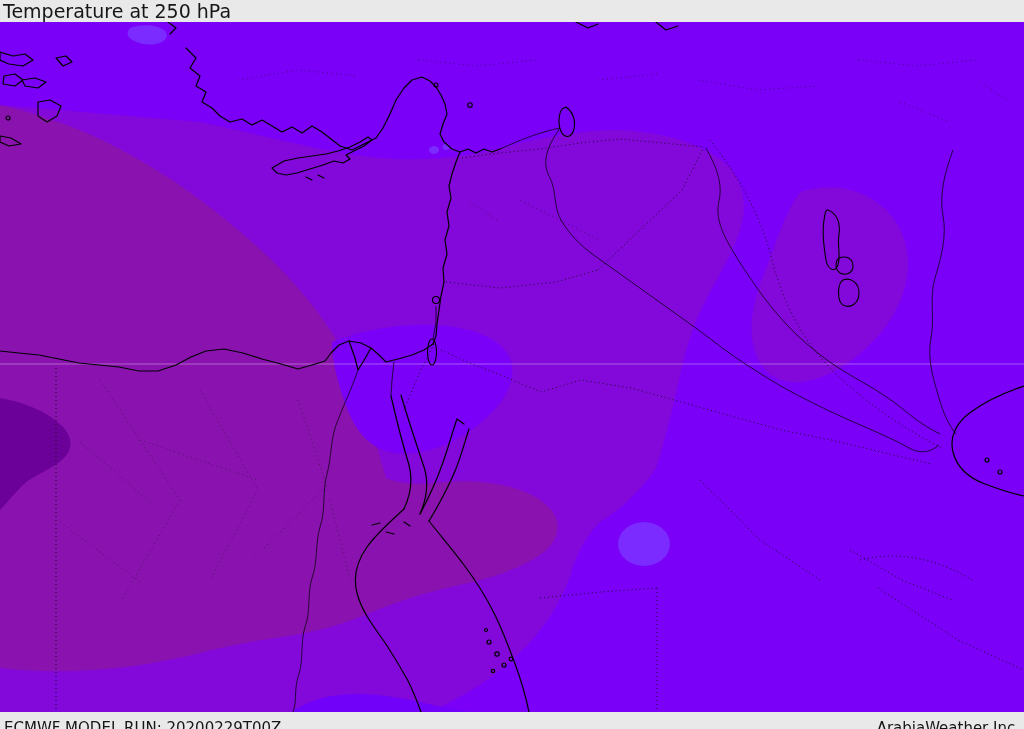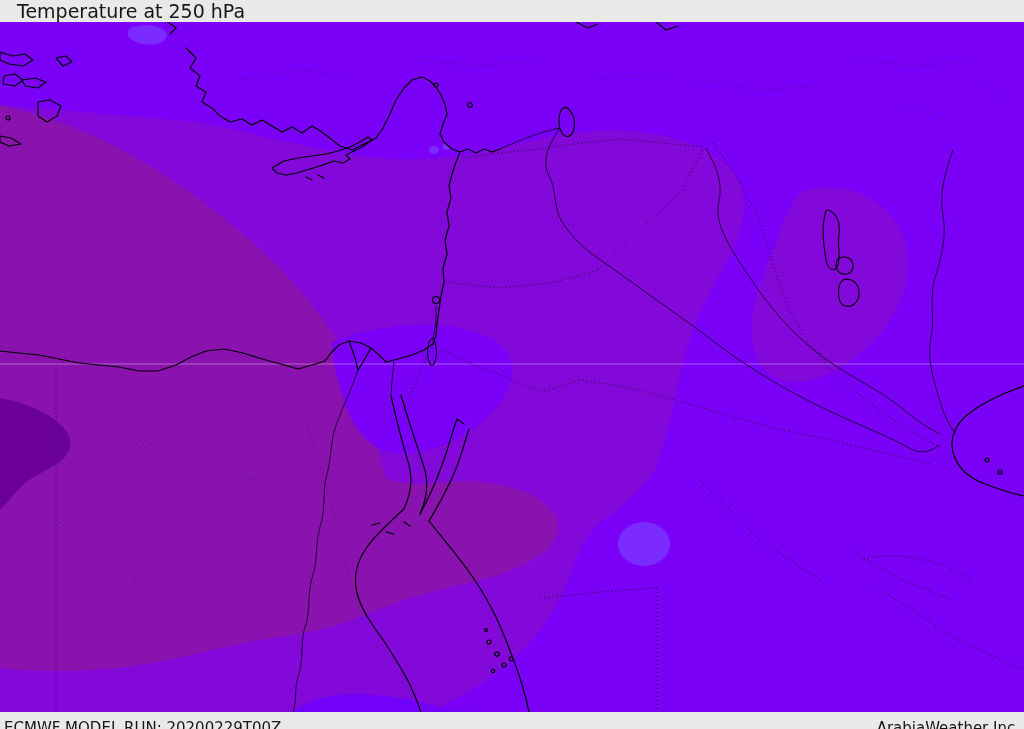--- a/index.html
+++ b/index.html
@@ -6,21 +6,21 @@
   body{
     width:1024px;height:729px;position:relative;overflow:hidden;
     font-family:"DejaVu Sans","Liberation Sans",sans-serif;
     background:#e9e9e9;
   }
   .bar{
     position:absolute;left:0;width:1024px;box-sizing:border-box;
     display:flex;justify-content:space-between;align-items:center;
     color:#161616;white-space:nowrap;
   }
-  #topbar{top:0;height:22px;font-size:19px;padding:0 17px;}
+  #topbar{top:0;height:22px;font-size:19px;padding:0 3px;}
   #bottombar{top:712px;height:17px;font-size:15px;padding:16px 4px;}
   #mapwrap{position:absolute;top:22px;left:0;width:1024px;height:690px;}
   svg{display:block;}
   .coast{fill:none;stroke:#000;stroke-width:1.2;stroke-linejoin:round;stroke-linecap:round;}
   .lake{fill:none;stroke:#000;stroke-width:1.1;stroke-linejoin:round;}
   .river{fill:none;stroke:#000;stroke-width:0.8;opacity:0.9;stroke-linejoin:round;}
   .border{fill:none;stroke:#101010;stroke-width:1;stroke-dasharray:1 3;opacity:0.9;}
   .border2{fill:none;stroke:#101010;stroke-width:0.9;stroke-dasharray:1 3.5;opacity:0.55;}
 </style>
 </head>

